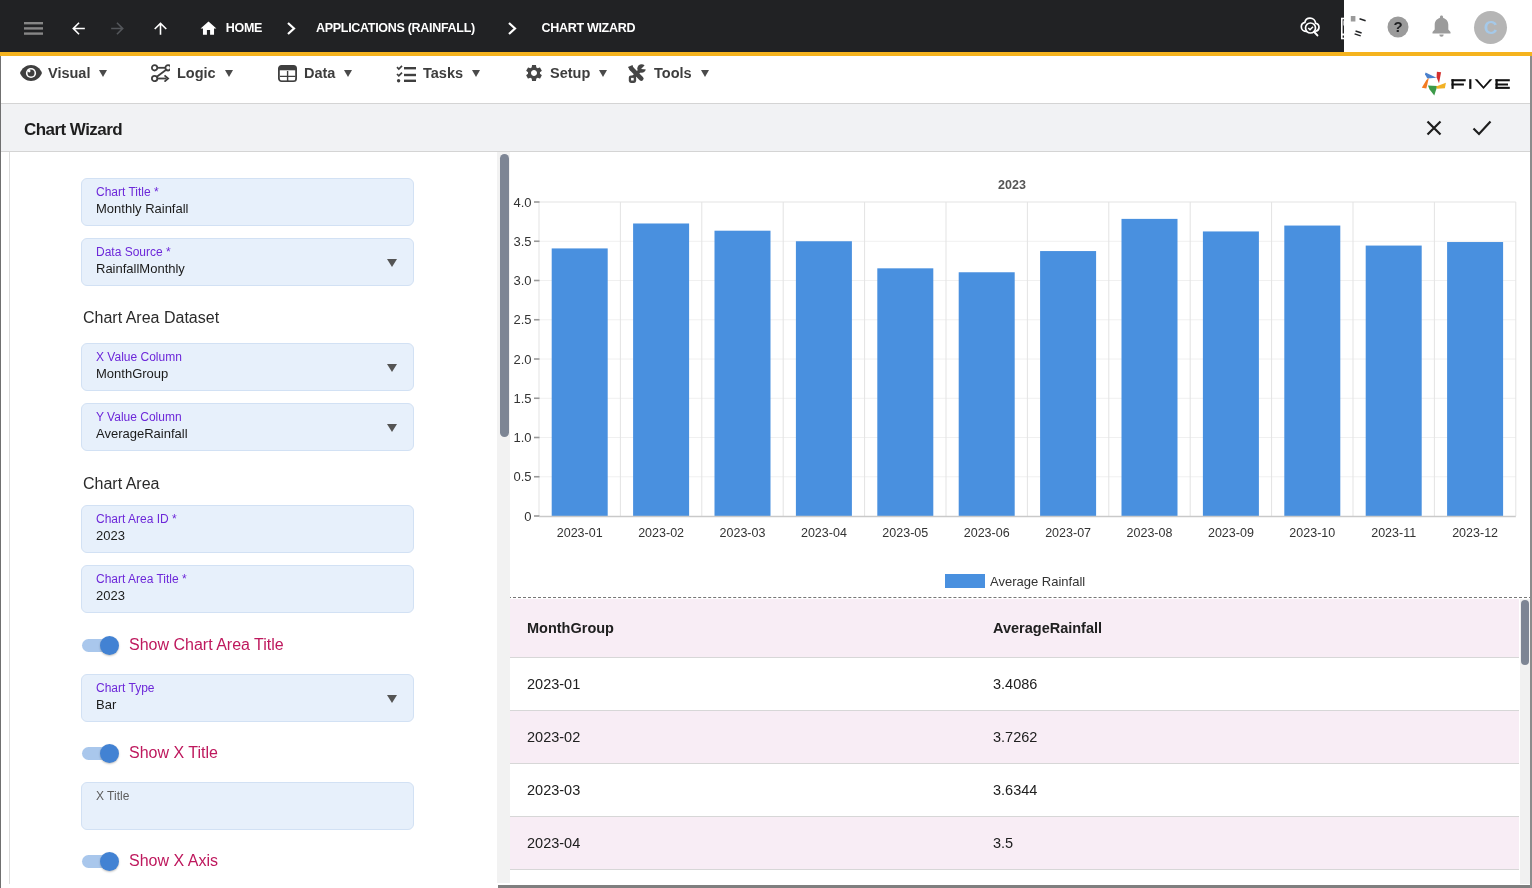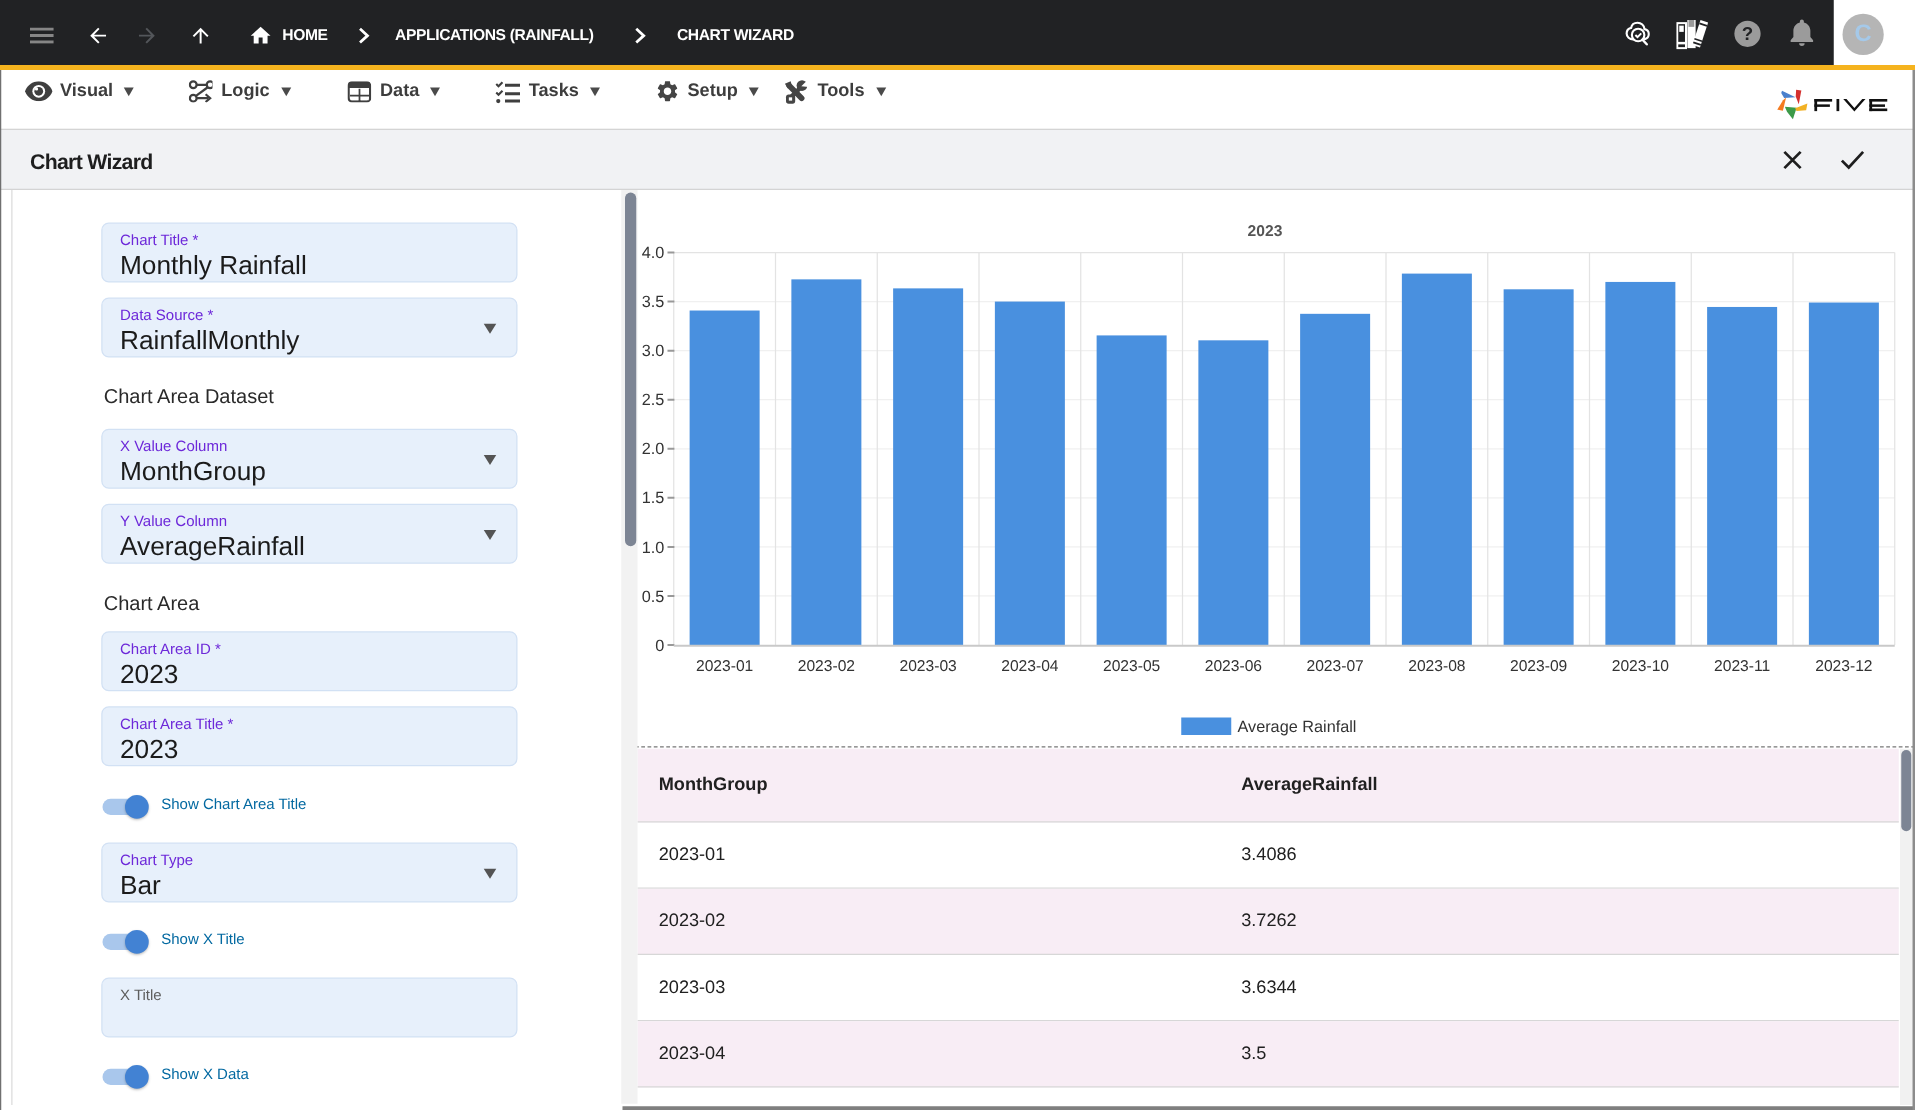--- a/index.html
+++ b/index.html
@@ -2,43 +2,43 @@
 <html><head>
 <meta charset="utf-8">
 <style>
   * { margin:0; padding:0; box-sizing:border-box; }
   html,body { width:1532px; height:888px; overflow:hidden; }
   body { font-family:"Liberation Sans", sans-serif; background:#fff; }
   #page { position:relative; width:1532px; height:888px; overflow:hidden; background:#fff; }
   .abs { position:absolute; }
 
   
-  #topbar { position:absolute; left:0; top:0; width:1467px; height:52px; background:#212224;padding-left:20px; }
+  #topbar { position:absolute; left:0; top:0; width:1344px; height:52px; background:#212224;padding-left:20px; }
   .crumb { position:absolute; top:0; height:52px; line-height:57px; color:#fff; font-weight:bold; font-size:12.5px; letter-spacing:-0.3px; }
   #amber { position:absolute; left:0; top:52px; width:1532px; height:4px; background:#f5b31e; }
 
   
   #toolbar { position:absolute; left:0; top:56px; width:1532px; height:48px; background:#fff; }
   .mitem { position:absolute; top:0; height:34px; display:flex; align-items:center; color:#3d3d3d; font-weight:bold; font-size:14.5px;text-align:center; }
   .caret { width:0; height:0; border-left:4.5px solid transparent; border-right:4.5px solid transparent; border-top:7px solid #4a4a4a; display:inline-block; }
 
   
   #whead { position:absolute; left:0; top:103px; width:1532px; height:49px; background:#f1f2f4; border-top:1px solid #d4d4d4; border-bottom:1px solid #d4d4d4; }
   #whead .title { position:absolute; left:24px; top:0; height:47px; line-height:51px; font-size:17px; font-weight:bold; letter-spacing:-0.55px; color:#1e1e1e; }
 
   
   .fbox { position:absolute; left:81px; width:333px; height:48px; background:#e7f0fb; border:1px solid #d2e1f4; border-radius:6px; }
   .flabel { position:absolute; left:14px; top:6px; font-size:12px; color:#6d28d9; }
-  .fvalue { position:absolute; left:14px; top:21.5px; font-size:21px; color:#1b1b1b; }
+  .fvalue { position:absolute; left:14px; top:21.5px; font-size:13px; color:#1b1b1b; }
   .fcaret { position:absolute; right:16px; top:20px; width:0; height:0; border-left:5.2px solid transparent; border-right:5.2px solid transparent; border-top:8px solid #545454; }
   .fhead { position:absolute; left:83px; font-size:16px; color:#2a2a2a; }
   .toggle { position:absolute; left:82px; width:37px; height:20px; }
   .toggle .track { position:absolute; left:0; top:3.5px; width:36px; height:13px; border-radius:7px; background:#a9c7ec; }
   .toggle .knob { position:absolute; left:18px; top:0.5px; width:19px; height:19px; border-radius:50%; background:#4282d3; box-shadow:0 1px 2px rgba(0,0,0,0.25); }
-  .tlabel { position:absolute; left:129px; font-size:12px; color:#0369a1; }
+  .tlabel { position:absolute; left:129px; font-size:16px; color:#be185d; }
 
   
   .trow { position:absolute; left:510px; width:1009px; border-bottom:1px solid #d7d7d7; }
   .pink { background:#f8edf5; }
   .cell1 { position:absolute; left:17px; font-size:14.5px; color:#202020; }
   .cell2 { position:absolute; left:483px; font-size:14.5px; color:#202020; }
 </style>
 </head>
 <body>
 <div id="page">
@@ -246,21 +246,21 @@
         <div class="knob"></div>
       </div>
     <div class="tlabel" style="top:744px">Show X Title</div>
     <div class="fbox" style="top:782px">
         <div class="flabel" style="color:#5e5e5e">X Title</div>
       </div>
     <div class="toggle" style="top:851px">
         <div class="track"></div>
         <div class="knob"></div>
       </div>
-    <div class="tlabel" style="top:852px">Show X Data</div>
+    <div class="tlabel" style="top:852px">Show X Axis</div>
   </div>
   <svg id="chart" class="abs" style="left:510px;top:152px" width="1022" height="446" font-family="Liberation Sans, sans-serif">
     <text x="502" y="36.5" font-size="12.5" font-weight="bold" fill="#555" text-anchor="middle">2023</text>
     <g stroke="#f0f0f0" stroke-width="1">
       <line x1="29" y1="89.25" x2="1005.8" y2="89.25"></line>
       <line x1="29" y1="128.5" x2="1005.8" y2="128.5"></line>
       <line x1="29" y1="167.75" x2="1005.8" y2="167.75"></line>
       <line x1="29" y1="207" x2="1005.8" y2="207"></line>
       <line x1="29" y1="246.25" x2="1005.8" y2="246.25"></line>
       <line x1="29" y1="285.5" x2="1005.8" y2="285.5"></line>

